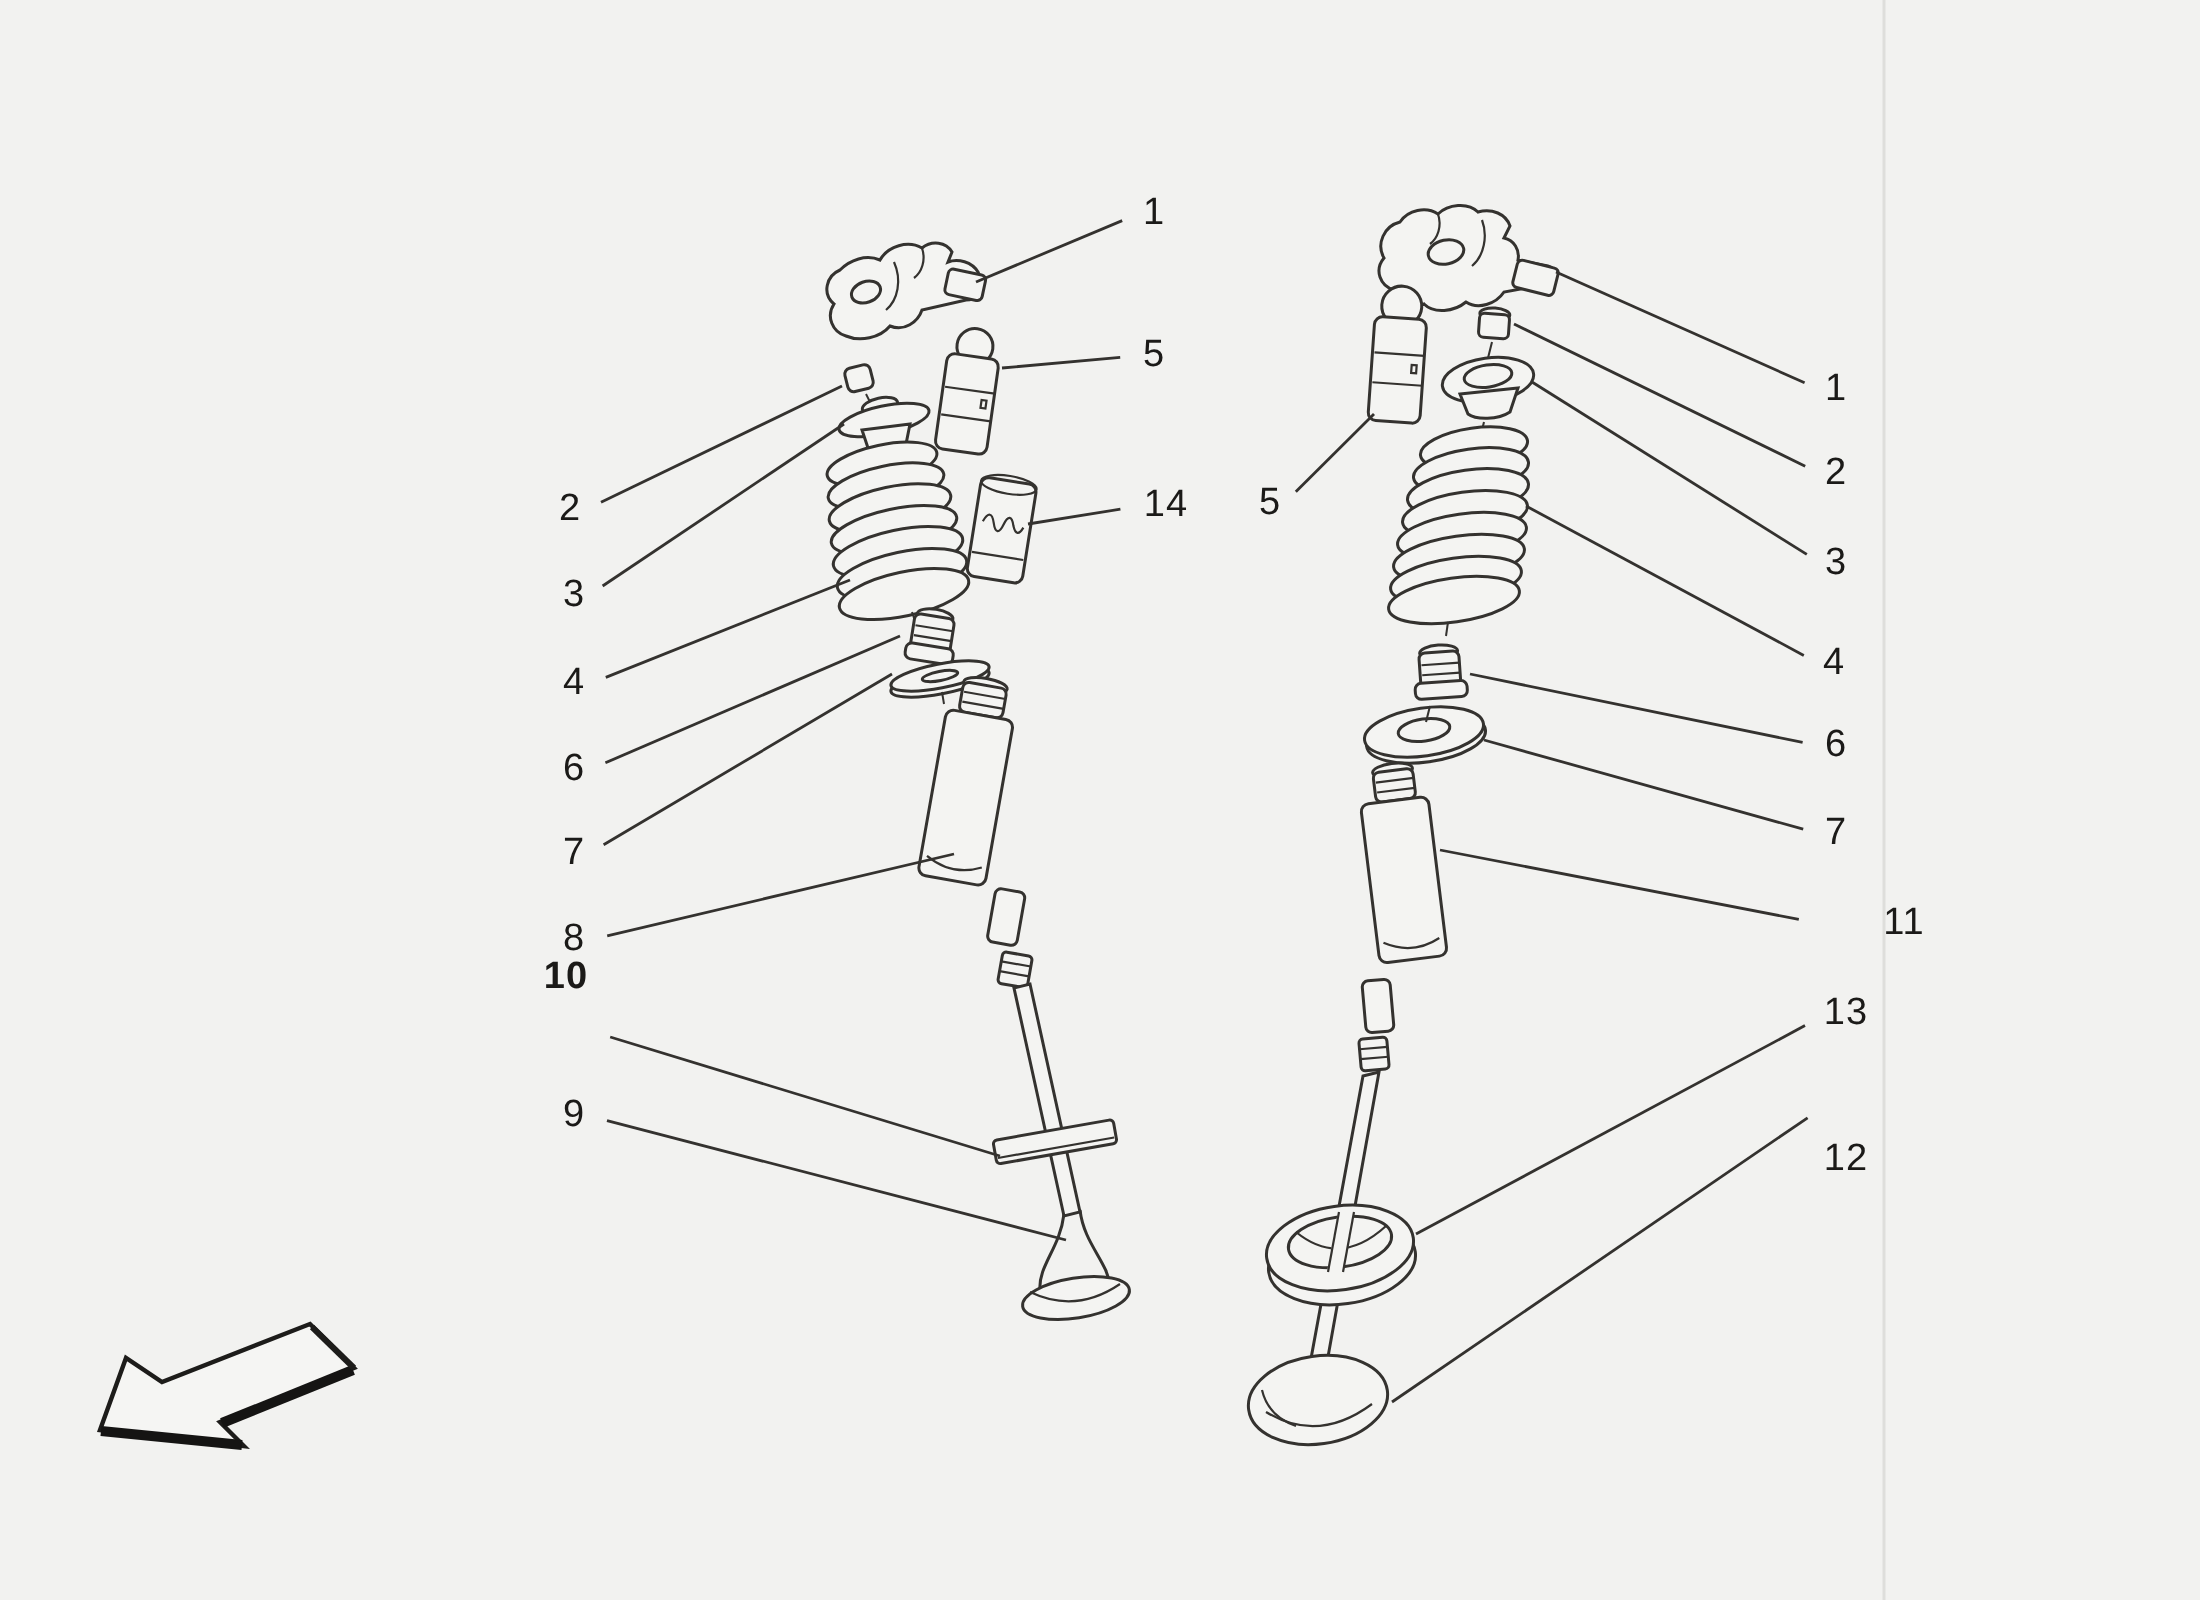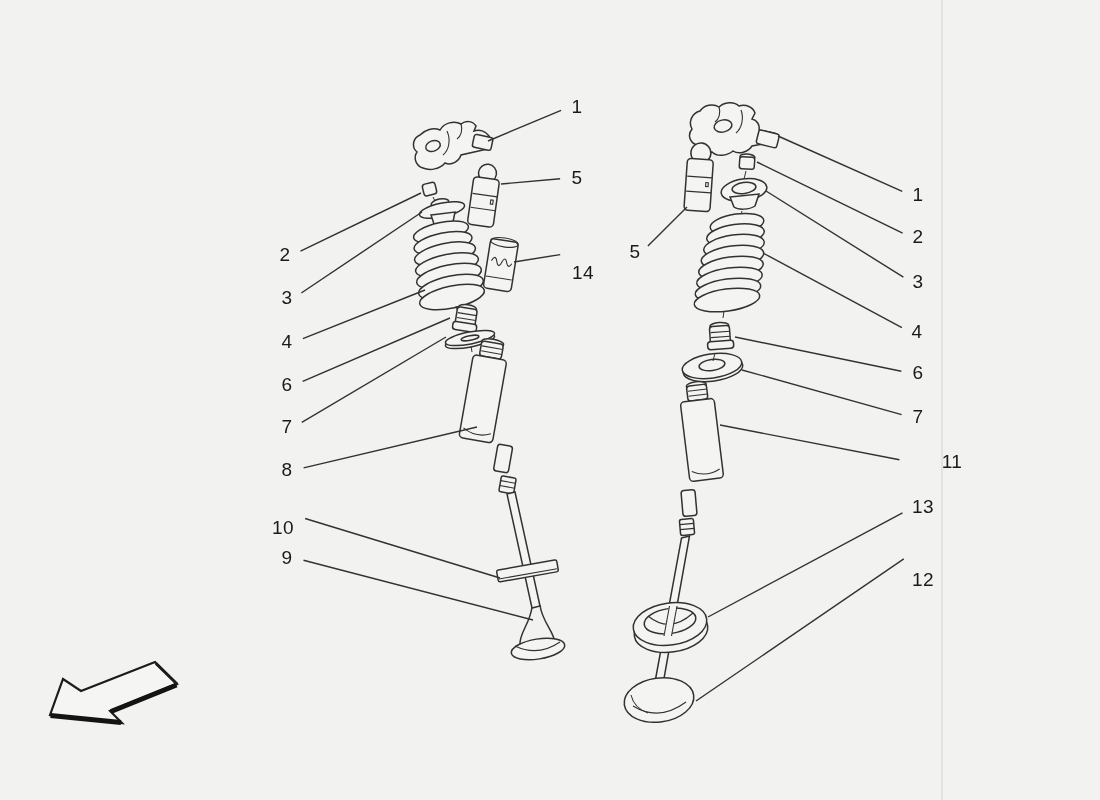--- a/index.html
+++ b/index.html
@@ -263,28 +263,28 @@
         <line x1="901.6" y1="414.6" x2="742" y2="370"></line>
         <line x1="899.4" y1="459.7" x2="720" y2="425"></line>
         <line x1="902.5" y1="512.8" x2="708" y2="617"></line>
         <line x1="903.8" y1="558.9" x2="696" y2="701"></line>
       </g>
 </svg>
 
 <div id="callouts">
       <div class="callout" style="left: 577px; top: 107px;">1</div>
       <div class="callout" style="left: 577px; top: 178px;">5</div>
-      <div class="callout" style="left: 583px; top: 253px; margin-top: 20px;">14</div>
+      <div class="callout" style="left: 583px; top: 253px;">14</div>
       <div class="callout" style="left: 285px; top: 255px;">2</div>
       <div class="callout" style="left: 287px; top: 298px;">3</div>
       <div class="callout" style="left: 287px; top: 342px;">4</div>
       <div class="callout" style="left: 287px; top: 385px;">6</div>
       <div class="callout" style="left: 287px; top: 427px;">7</div>
       <div class="callout" style="left: 287px; top: 470px;">8</div>
-      <div class="callout" style="left: 283px; top: 528px;">10</div>
+      <div class="callout" style="left: 283px; top: 489px; font-weight: bold;">10</div>
       <div class="callout" style="left: 287px; top: 558px;">9</div>
       <div class="callout" style="left: 918px; top: 195px;">1</div>
       <div class="callout" style="left: 918px; top: 237px;">2</div>
       <div class="callout" style="left: 918px; top: 282px;">3</div>
       <div class="callout" style="left: 917px; top: 332px;">4</div>
       <div class="callout" style="left: 635px; top: 252px;">5</div>
       <div class="callout" style="left: 918px; top: 373px;">6</div>
       <div class="callout" style="left: 918px; top: 417px;">7</div>
       <div class="callout" style="left: 952px; top: 462px;">11</div>
       <div class="callout" style="left: 923px; top: 507px;">13</div>

